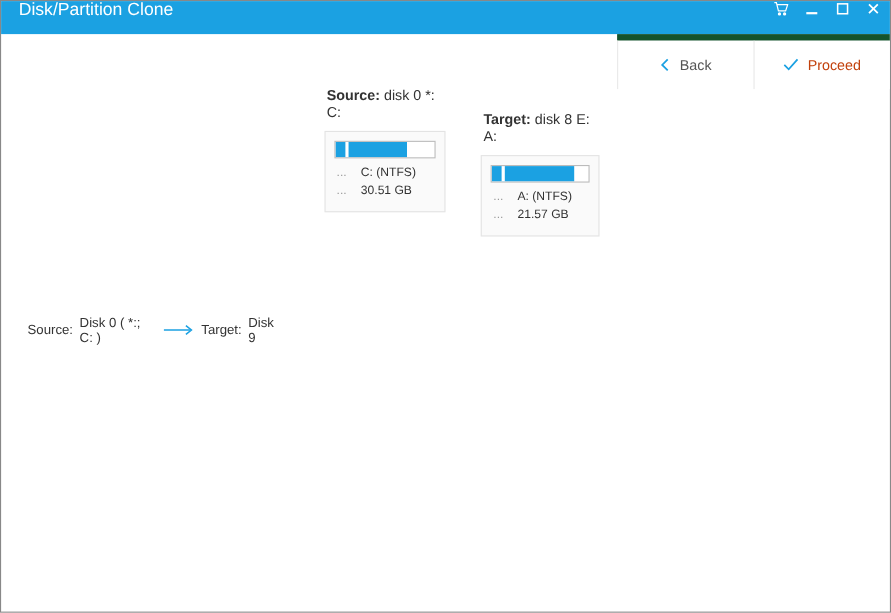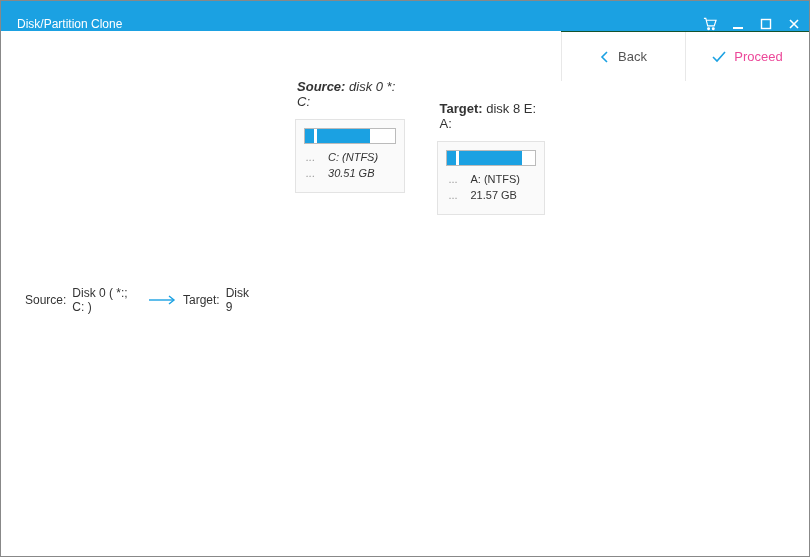--- a/index.html
+++ b/index.html
@@ -17,24 +17,24 @@
       height: 557px;
       background: #fff;
       border: 1px solid #888;
       display: flex;
       flex-direction: column;
     }
     .titlebar {
       background: #1ba1e2;
       height: 30px;
       display: flex;
-      align-items: flex-end;
+      align-items: flex-start;
       padding: 0 8px 0 16px;
       color: #fff;
-      font-size: 12px;
+      font-size: 16px;
     }
     .titlebar-title { flex: 1; }
     .titlebar-controls {
       display: flex;
       align-items: center;
       gap: 14px;
     }
     .titlebar-icon {
       width: 14px;
       height: 14px;
@@ -109,37 +109,37 @@
     }
     .disk-meta .ell {
       color: #999;
       width: 12px;
     }
     .spacer { flex: 1; }
     .footer {
       display: flex;
       justify-content: space-between;
       align-items: stretch;
-      border-top: 1px solid #14532d;
+      border-top: 6px solid #14532d;
       height: 50px;
     }
     .footer-spacer { flex: 1; }
     .btn {
       display: flex;
       align-items: center;
       justify-content: center;
       gap: 8px;
       width: 124px;
       border-left: 1px solid #e8e8e8;
       font-size: 13px;
       cursor: pointer;
       color: #555;
       background: #fff;
     }
-    .btn.proceed { color: #ec4899; }
+    .btn.proceed { color: #c2410c; }
     .btn-icon { display: inline-flex; align-items: center; }
     .btn-icon svg { display: block; }
   </style>
 </head>
 <body>
 
 <div class="window">
 
   <div class="titlebar">
     <div class="titlebar-title">Disk/Partition Clone</div>
@@ -177,21 +177,21 @@
       <span class="arrow">
         <svg width="30" height="10" viewBox="0 0 30 10" fill="none" stroke="#1ba1e2" stroke-width="1.4">
           <line x1="2" y1="5" x2="26" y2="5"></line>
           <path d="M22 1l5 4-5 4"></path>
         </svg>
       </span>
       <span>Target:</span>
       <span>Disk 9</span>
     </div>
 
-    <div class="section" style="padding-top:48px;font-style:italic;">
+    <div class="section" style="padding-top:48px;">
       <div class="section-title">
         <b>Source:</b>
         <span>disk 0 *: C:</span>
       </div>
       <div class="disk-panel">
         <div class="bar-wrap">
           <div class="bar-reserved"></div>
           <div class="bar-fill" style="width:59%"></div>
         </div>
         <div class="disk-meta">

